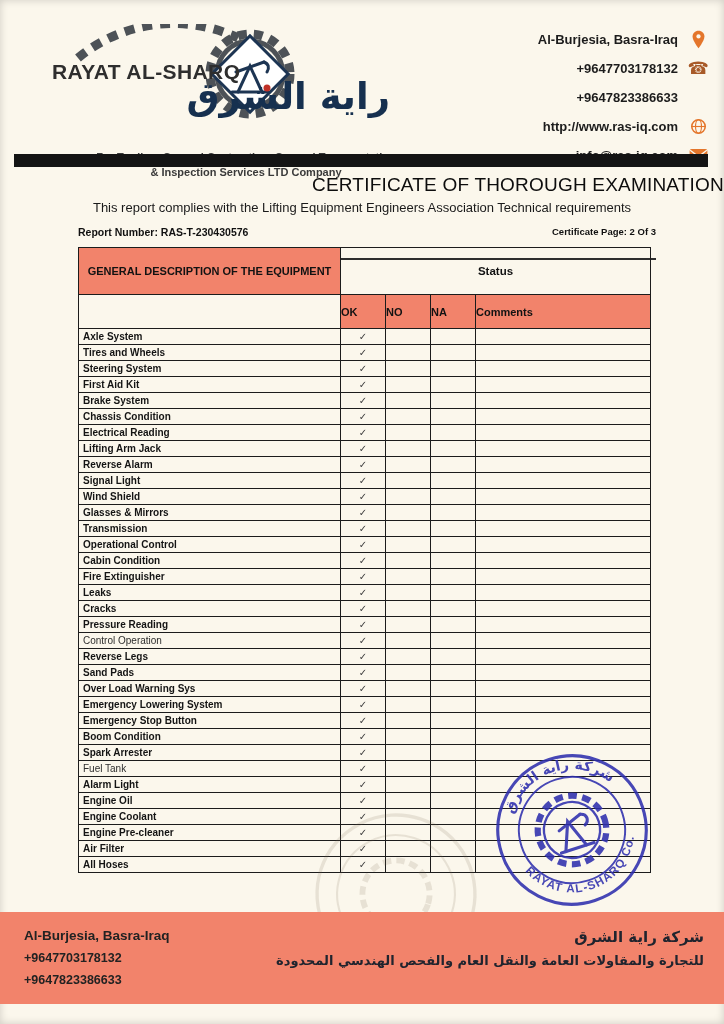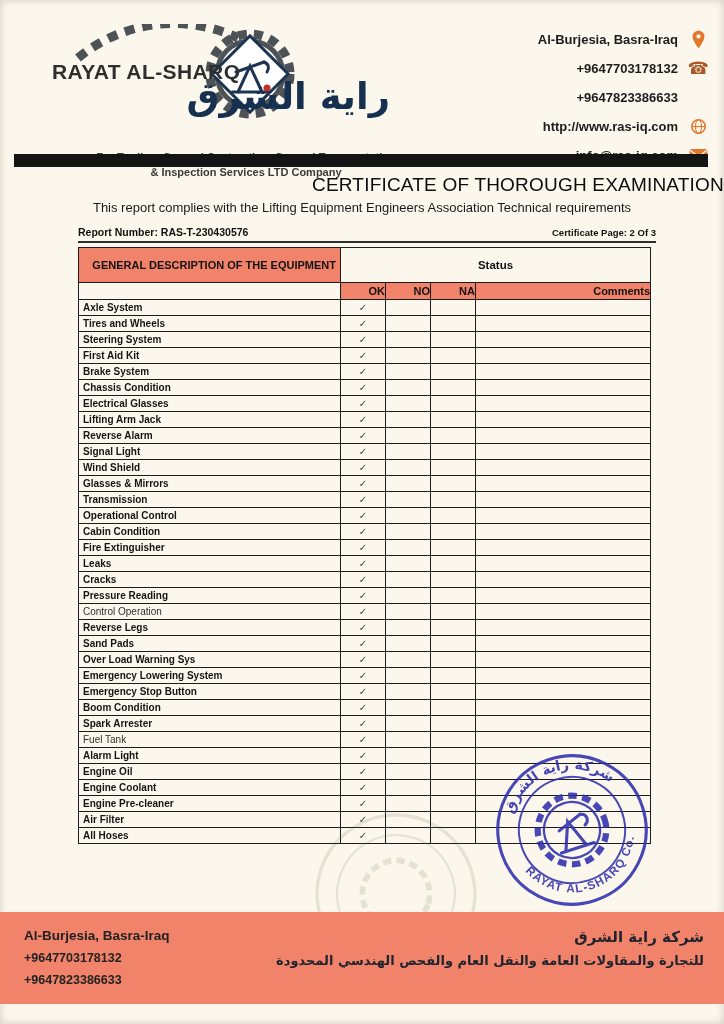--- a/index.html
+++ b/index.html
@@ -32,35 +32,35 @@
                background:#141414; }
 
   
   .doc-title { position:absolute; left:0; right:0; top:174px; text-align:right;
                font-size:19px; font-weight:normal; color:#0d0d0d; letter-spacing:.2px; }
   .doc-subtitle { position:absolute; left:0; right:0; top:200px; text-align:center;
                   font-size:13px; color:#1a1a1a; }
 
   
   .report-row { position:absolute; left:78px; top:226px; width:578px;
-                display:flex; justify-content:space-between; align-items:center;
-                border-bottom:2px solid #2e2e2e; padding-bottom:3px; }
+                display:flex; justify-content:space-between; align-items:flex-start;
+                border-bottom:2px solid #2e2e2e; padding-bottom:20px; }
   .report-left { font-size:10.5px; font-weight:bold; color:#111; }
   .report-right { font-size:9.5px; font-weight:bold; color:#111; }
 
   
   .equip-table { position:absolute; left:78px; top:247px; width:572px;
                  border-collapse:collapse; table-layout:fixed; }
   .equip-table th, .equip-table td { border:1px solid #1c1c1c; overflow:hidden; white-space:nowrap; }
-  .desc-head { background:#f2836b; font-size:11px; font-weight:bold; text-align:right;
-               padding:11px 4px; height:18px; color:#121212; }
+  .desc-head { background:#f2836b; font-size:11px; font-weight:bold; text-align:center;
+               padding:17px 4px; height:18px; color:#121212; }
   .status-head { font-size:11.5px; font-weight:bold; text-align:center; height:18px; color:#121212; }
   .blank-head { background:transparent; }
-  .sub-head { background:#f2836b; font-size:11px; font-weight:bold; text-align:right;
-              height:17px; color:#121212; }
+  .sub-head { background:#f2836b; font-size:11px; font-weight:bold; text-align:left;
+              height:34px; color:#121212; }
   td.c-desc { font-size:10px; font-weight:bold; padding:0 4px; height:15px;
               line-height:15px; color:#141414; }
   td.c-desc.c-normal { font-weight:normal; color:#2e2e2e; }
   td.c-mark { text-align:center; font-size:10px; color:#3d3d3d;
               font-family:"DejaVu Sans", sans-serif; }
   td.c-com { }
 
   
   .stamp-main { position:absolute; left:494px; top:752px; width:156px; height:156px;
                 transform:rotate(-18deg); opacity:.88; }
@@ -222,21 +222,21 @@
           <td class="c-com"></td>
         </tr>
         <tr>
           <td class="c-desc">Chassis Condition</td>
           <td class="c-mark">✓</td>
           <td class="c-mark"></td>
           <td class="c-mark"></td>
           <td class="c-com"></td>
         </tr>
         <tr>
-          <td class="c-desc">Electrical Glasses</td>
+          <td class="c-desc">Electrical Reading</td>
           <td class="c-mark">✓</td>
           <td class="c-mark"></td>
           <td class="c-mark"></td>
           <td class="c-com"></td>
         </tr>
         <tr>
           <td class="c-desc">Lifting Arm Jack</td>
           <td class="c-mark">✓</td>
           <td class="c-mark"></td>
           <td class="c-mark"></td>

